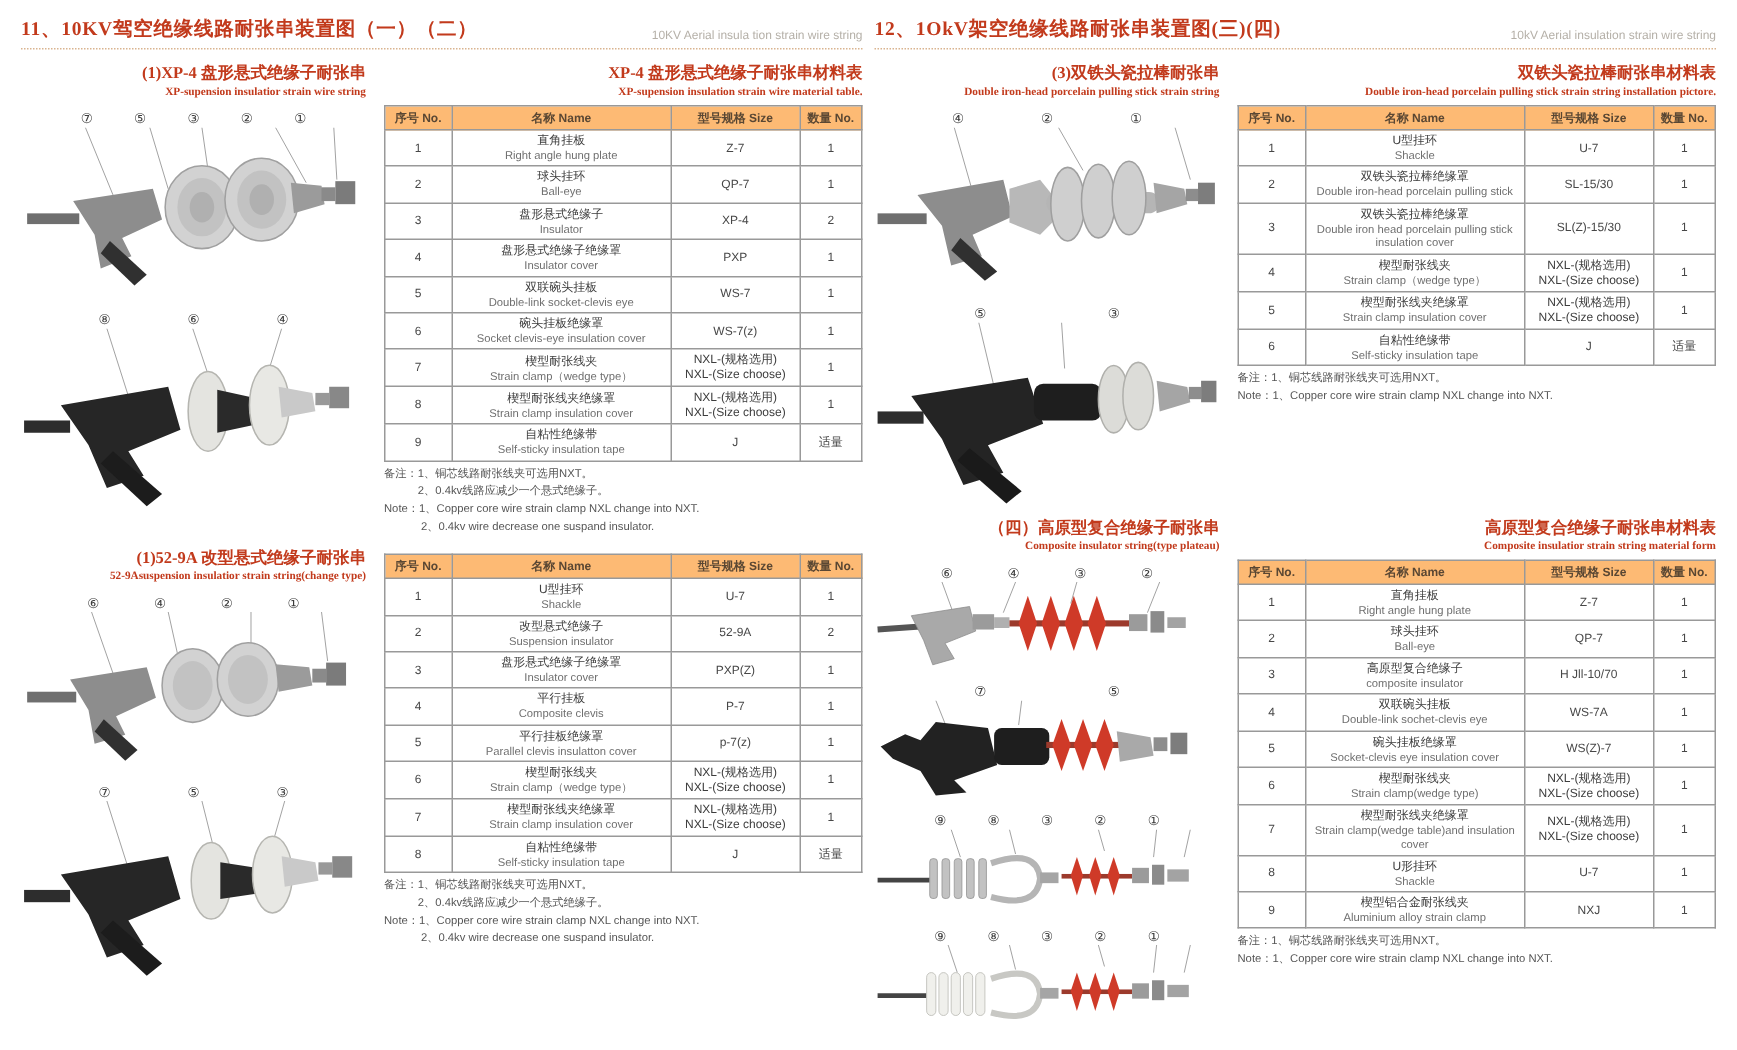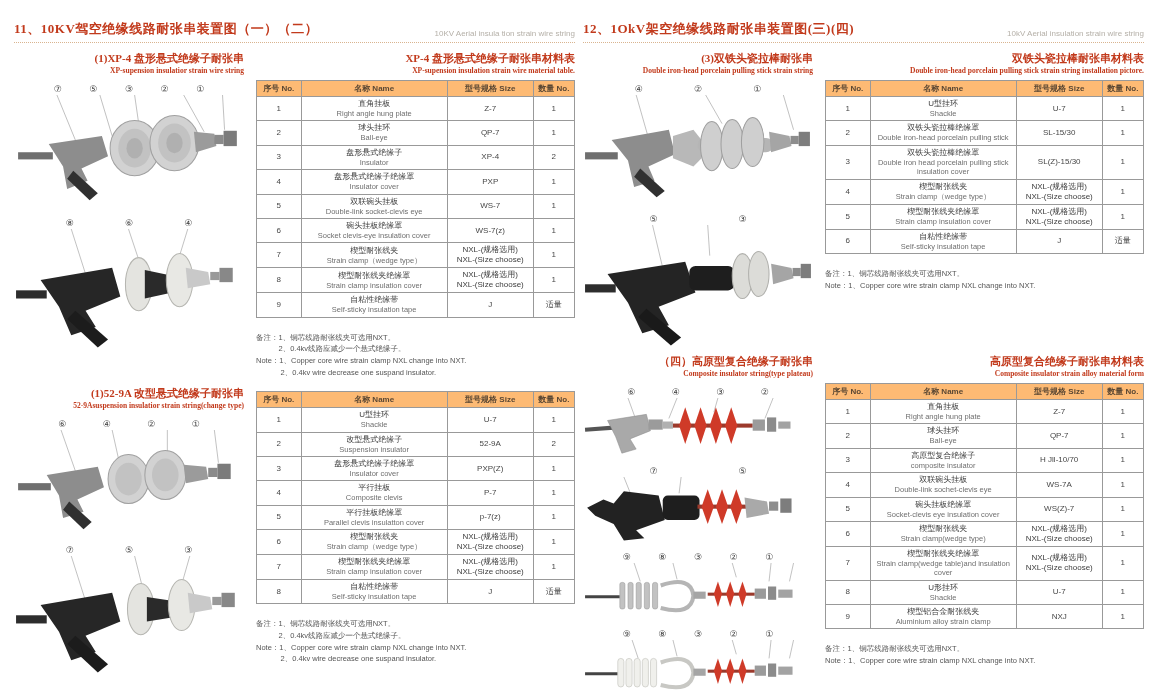--- a/index.html
+++ b/index.html
@@ -1,21 +1,21 @@
 <!DOCTYPE html>
 <html><head>
 <meta charset="utf-8">
 <style>
   * { box-sizing: border-box; }
   html,body { margin:0; padding:0; background:#ffffff; }
   body {
     width:1158px; height:700px; overflow:hidden;
     font-family:"Liberation Sans", sans-serif; color:#444;
   }
-  .page { display:flex; width:1158px; height:700px; padding:20px 14px; gap:8px; }
+  .page { display:flex; width:1158px; height:700px; padding:10px 14px; gap:8px; }
   .half { flex:1; min-width:0; }
 
   .page-header {
     display:flex; justify-content:space-between; align-items:flex-end;
     border-bottom:1px dotted #d9b48f; padding-bottom:4px; margin-bottom:6px;
   }
   .ph-title {
     color:#c23a1c; font-weight:bold; font-size:13px;
     font-family:"Liberation Serif", serif; letter-spacing:0.5px;
   }
@@ -33,21 +33,21 @@
   th, td { border:1px solid #999; text-align:center; padding:2px 2px; vertical-align:middle; }
   th { background:#fdba74; font-size:8px; color:#5a4733; font-weight:bold; }
   td { font-size:8px; color:#474747; line-height:1.25; }
   th:nth-child(1), td:nth-child(1) { width:14%; }
   th:nth-child(2), td:nth-child(2) { width:46%; }
   th:nth-child(3), td:nth-child(3) { width:27%; }
   th:nth-child(4), td:nth-child(4) { width:13%; }
   td .cn { color:#3d3d3d; }
   td .en { color:#6f6f6f; font-size:7.5px; }
 
-  .notes { margin-top:14px; font-size:7.5px; color:#555; line-height:1.55; }
+  .notes { margin-top:2px; font-size:7.5px; color:#555; line-height:1.55; }
   .note-line { white-space:pre; }
 
   .illus { margin-top:6px; }
   .photo { position:relative; margin-top:8px; }
   .callouts { display:flex; justify-content:space-around; padding:0 26px; font-size:9px; color:#3c3c3c; height:12px; line-height:12px; }
   .ph-svg { display:block; width:100%; height:auto; }
   .leads line { stroke:#9a9a9a; stroke-width:0.6; }
 </style>
 </head>
 <body>
@@ -663,21 +663,21 @@
               <rect x="168" y="25" width="11" height="10" fill="#9b9b9b"></rect>
               <rect x="181" y="23" width="8" height="13" fill="#8b8b8b"></rect>
               <rect x="191" y="26" width="14" height="8" fill="#a3a3a3"></rect>
             </svg>
           </div>
         </div>
       </div>
       <div class="sec-right">
         <div class="sec-title">
           <div class="st-cn">高原型复合绝缘子耐张串材料表</div>
-          <div class="st-en">Composite insulator strain alloy material form</div>
+          <div class="st-en">Composite insulatior strain string material form</div>
         </div>
         <table>
             <thead>
               <tr>
                 <th>序号 No.</th>
                 <th>名称 Name</th>
                 <th>型号规格 Size</th>
                 <th>数量 No.</th>
               </tr>
             </thead>

